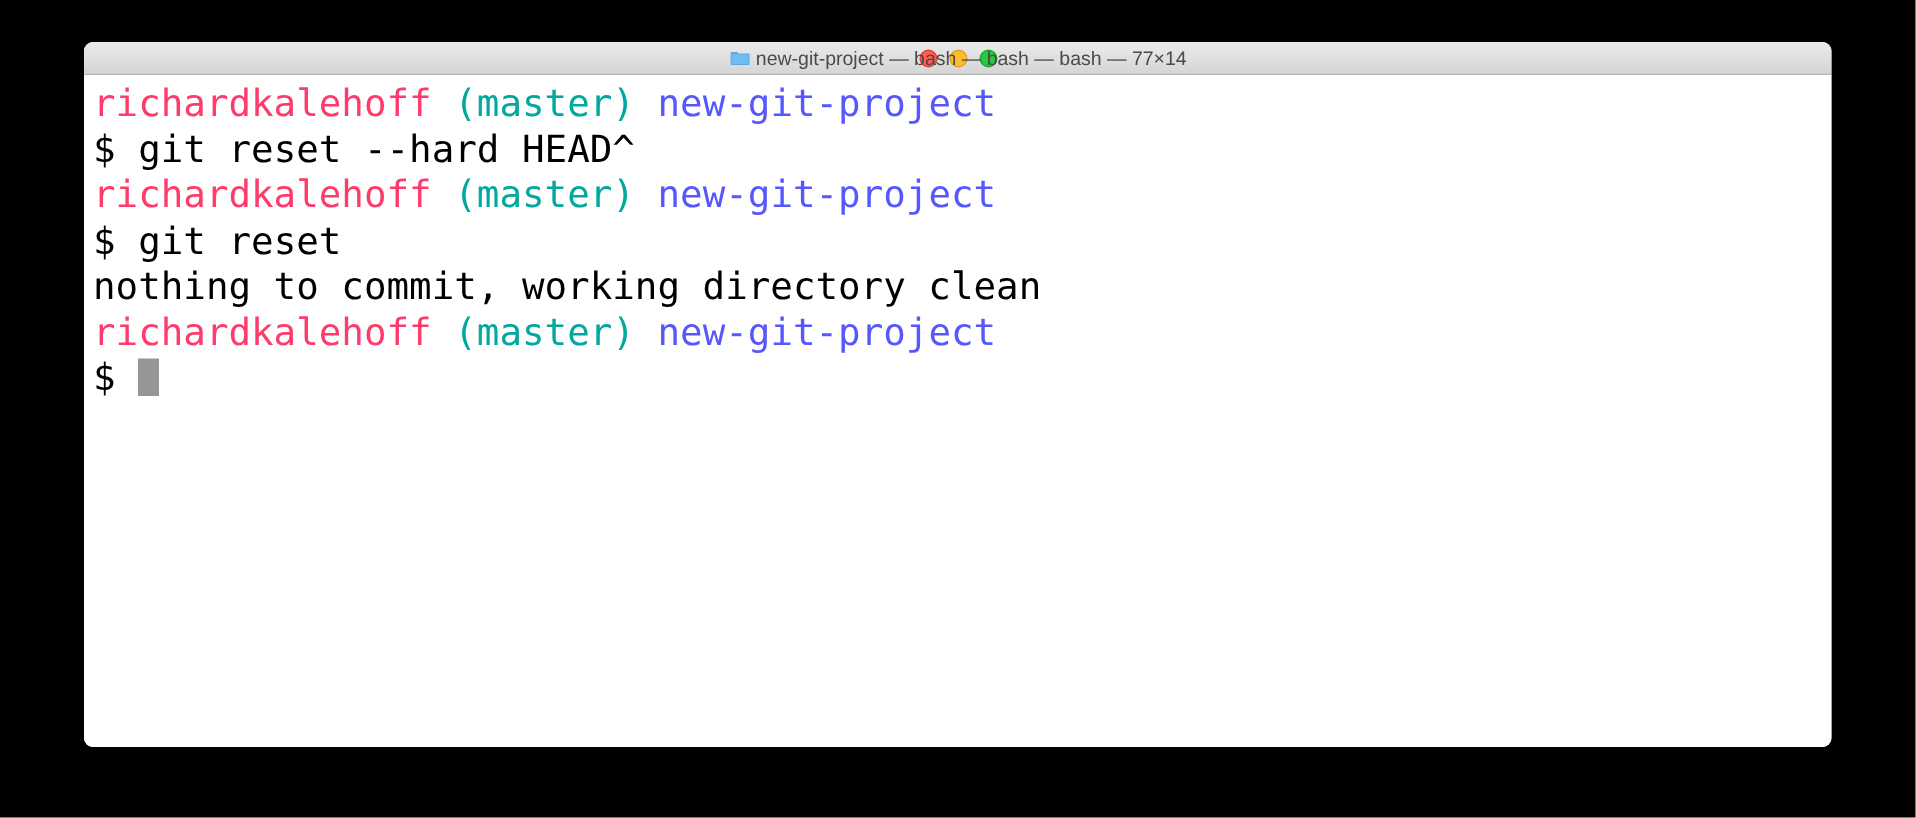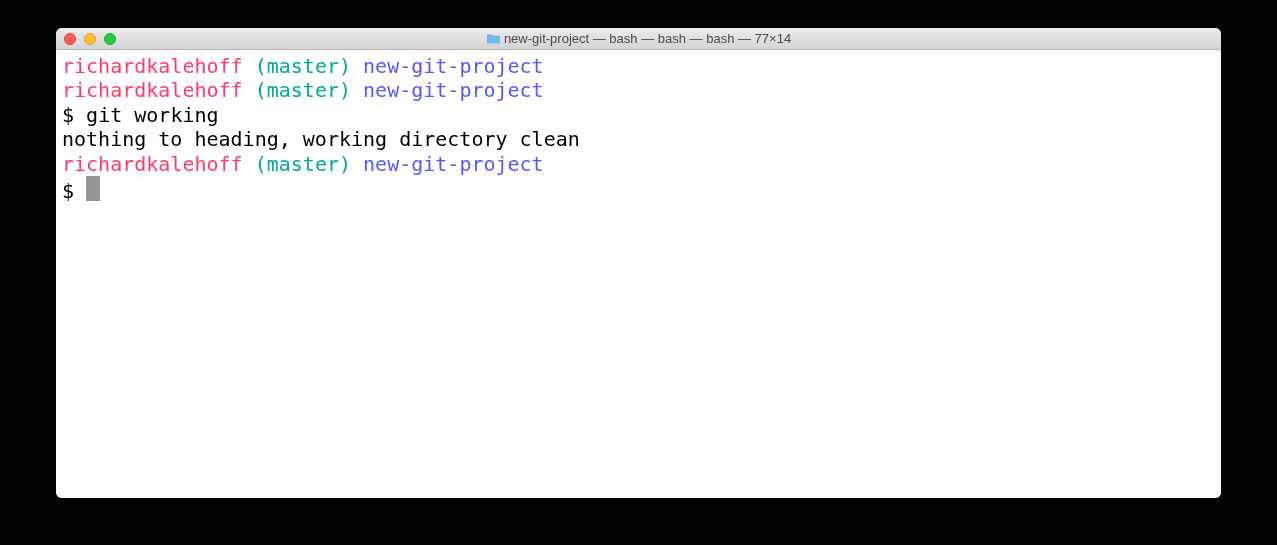--- a/index.html
+++ b/index.html
@@ -24,20 +24,21 @@
       overflow: hidden;
     }
     .titlebar {
       height: 22px;
       background: linear-gradient(to bottom, #ebebeb, #d5d5d5);
       border-bottom: 1px solid #b3b3b3;
       display: flex;
       align-items: center;
       padding: 0 8px;
       position: relative;
+      justify-content: center;
     }
     .traffic-lights {
       display: flex;
       gap: 8px;
       align-items: center;
     }
     .light {
       width: 12px;
       height: 12px;
       border-radius: 50%;
@@ -57,21 +58,21 @@
       color: #4a4a4a;
     }
     .folder-icon {
       width: 14px;
       height: 11px;
     }
     .terminal-body {
       background: #fff;
       padding: 4px 6px 4px 6px;
       font-family: "Menlo", "Monaco", "Consolas", monospace;
-      font-size: 20px;
+      font-size: 25px;
       line-height: 1.22;
       color: #000;
       height: 448px;
     }
     .line {
       white-space: pre;
     }
     .user { color: #ff3b6b; }
     .branch { color: #00a89d; }
     .dir { color: #5757ff; }
@@ -97,19 +98,20 @@
     <div class="title-center">
       <svg class="folder-icon" viewBox="0 0 14 11">
         <path d="M1 2 L5 2 L6 3 L13 3 L13 10 L1 10 Z" fill="#6fbdf0" stroke="#4a9cd8" stroke-width="0.5"></path>
         <path d="M1 2 L5 2 L6 3 L1 3 Z" fill="#5aa8dd"></path>
       </svg>
       <span>new-git-project — bash — bash — bash — 77×14</span>
     </div>
   </div>
   <div class="terminal-body">
     <div class="line"><span class="user">richardkalehoff</span> <span class="branch">(master)</span> <span class="dir">new-git-project</span></div>
+    <div class="line"><span>$</span> <span>git reset --hard HEAD^</span></div>
     <div class="line"><span class="user">richardkalehoff</span> <span class="branch">(master)</span> <span class="dir">new-git-project</span></div>
-    <div class="line"><span>$</span> <span>git working</span></div>
-    <div class="line">nothing to heading, working directory clean</div>
+    <div class="line"><span>$</span> <span>git reset</span></div>
+    <div class="line">nothing to commit, working directory clean</div>
     <div class="line"><span class="user">richardkalehoff</span> <span class="branch">(master)</span> <span class="dir">new-git-project</span></div>
     <div class="line"><span>$</span> <span class="cursor"></span></div>
   </div>
 </div>
 
 </body></html>

